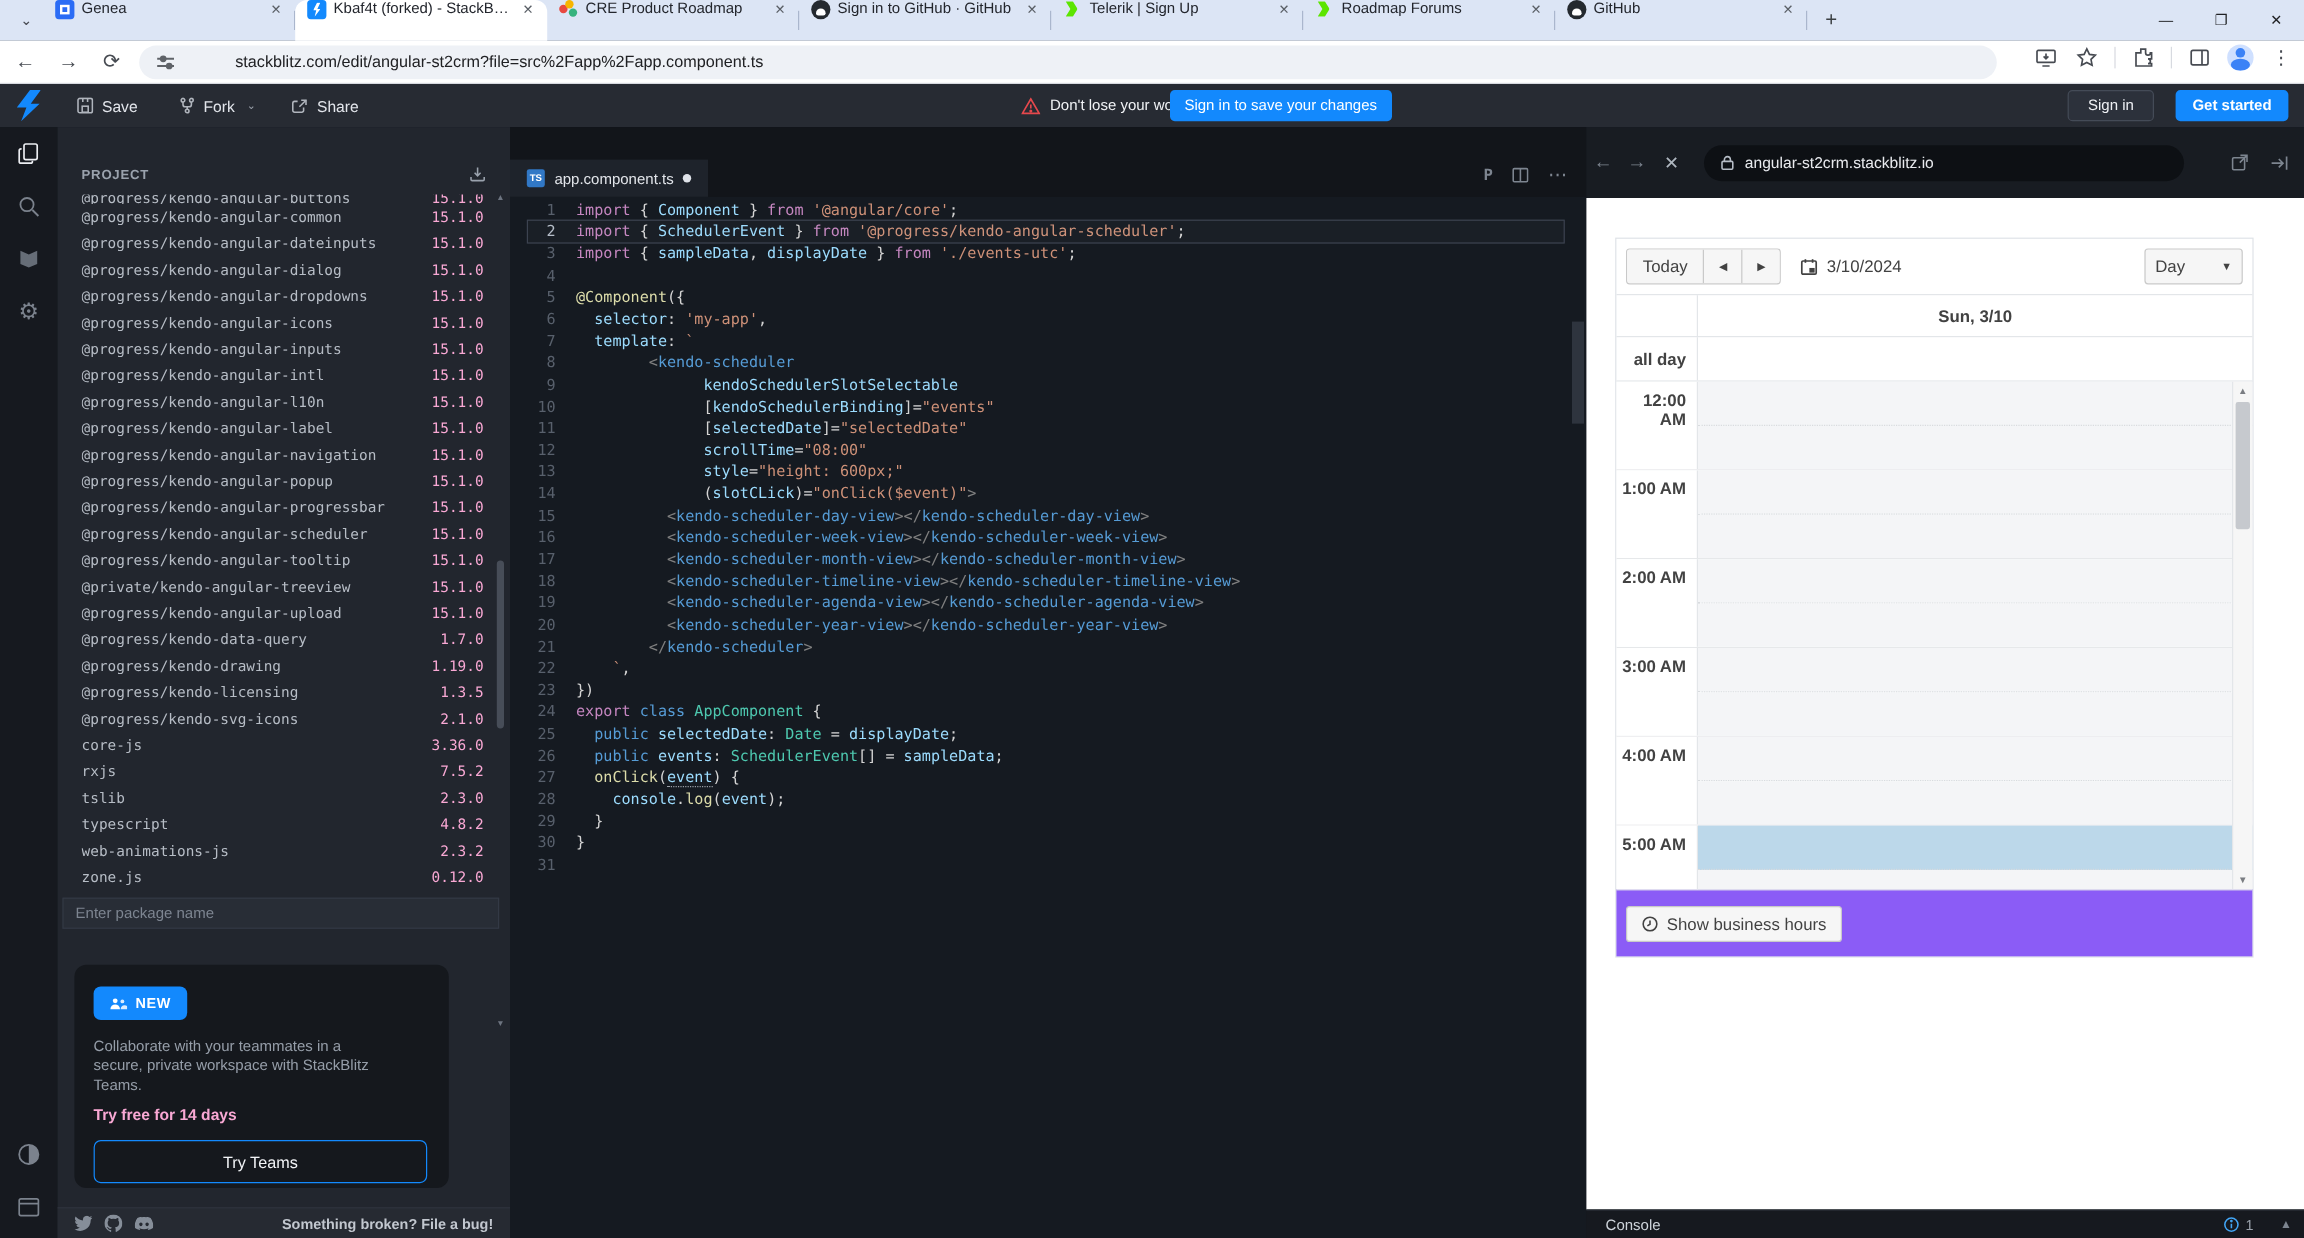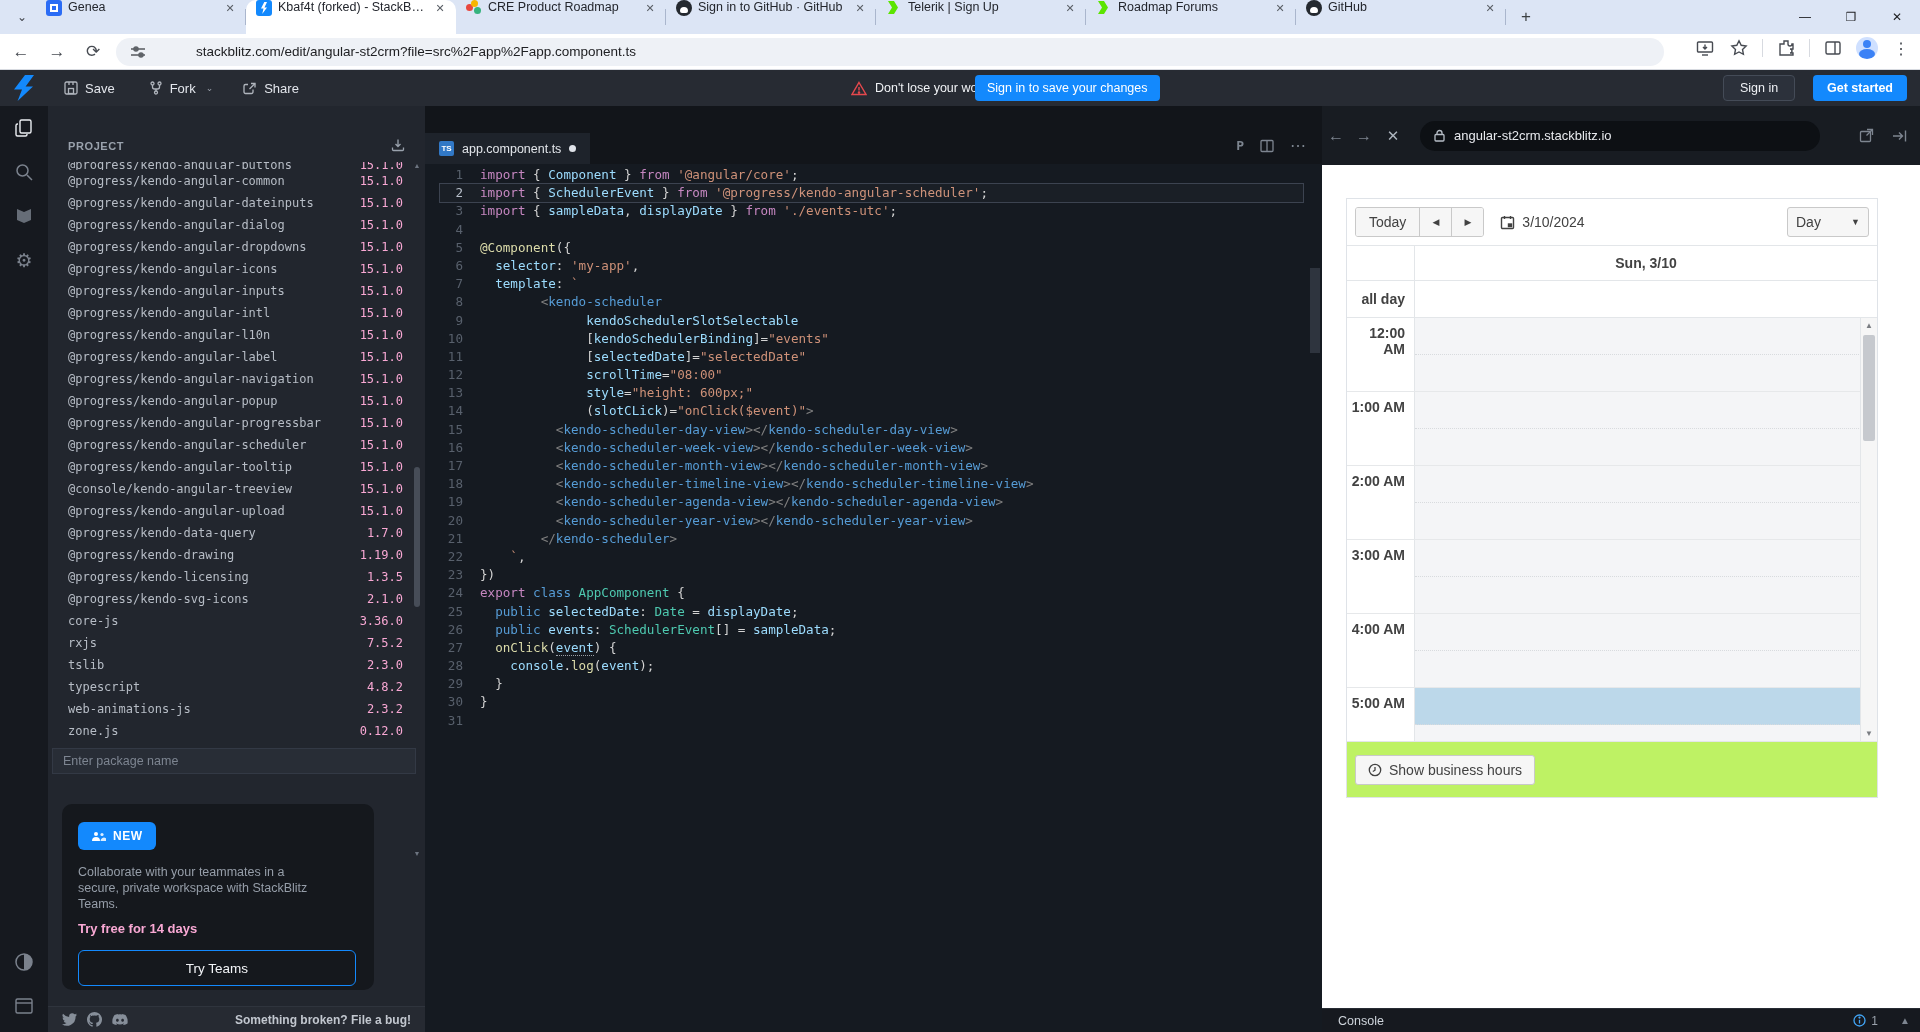--- a/index.html
+++ b/index.html
@@ -136,21 +136,21 @@
   .k-grid { flex:1; position:relative; overflow:hidden; }
   .k-hrow { height:74px; display:flex; border-bottom:1px solid #e6e8ea; }
   .k-hlabel { width:68px; flex:0 0 68px; border-right:1px solid #e3e6e9; text-align:right; padding:7px 9px 0 0; font-weight:bold; background:#fff; }
   .k-hcells { flex:1; display:flex; flex-direction:column; }
   .k-half { flex:1; background:#f4f5f7; }
   .k-half.top { border-bottom:1px dotted #d8dbde; }
   .k-half.sel { background:#bcd8ea; }
   .k-vsb { position:absolute; right:0; top:0; bottom:0; width:17px; background:#f6f6f6; border-left:1px solid #e3e6e9; }
   .k-vsb .sarr { position:absolute; left:0; width:16px; text-align:center; font-size:8px; color:#7a7d82; }
   .k-vsb .sthumb { position:absolute; left:2px; top:17px; width:12px; height:106px; background:#c6c9ce; border-radius:2px; }
-  .k-footer { height:56px; flex:0 0 56px; border-top:1px solid #e3e6e9; background:#bef264; display:flex; align-items:center; padding:0 8px; }
+  .k-footer { height:56px; flex:0 0 56px; border-top:1px solid #e3e6e9; background:#8b5cf6; display:flex; align-items:center; padding:0 8px; }
   .k-bizbtn { display:flex; align-items:center; gap:7px; background:#f6f6f6; border:1px solid #c9c9c9; border-radius:3px; padding:6px 12px; font-size:14px; color:#424242; }
 
   .console-bar { position:absolute; left:0; bottom:0; width:598px; height:24px; background:#16191f; border-top:1px solid #272c34; display:flex; align-items:center; padding:0 16px; }
   .console-label { font-size:12.5px; color:#ced4db; flex:1; }
   .console-count { display:flex; align-items:center; gap:5px; color:#9aa1ab; font-size:12px; margin-right:26px; }
   .console-chev { position:absolute; right:10px; color:#7d8590; font-size:10px; }
 
   svg { display:block; }
 </style>
 </head>
@@ -401,21 +401,21 @@
         </div>
         <div class="pkg-row">
           <div class="pkg-name">@progress/kendo-angular-scheduler</div>
           <div class="pkg-ver">15.1.0</div>
         </div>
         <div class="pkg-row">
           <div class="pkg-name">@progress/kendo-angular-tooltip</div>
           <div class="pkg-ver">15.1.0</div>
         </div>
         <div class="pkg-row">
-          <div class="pkg-name">@console/kendo-angular-treeview</div>
+          <div class="pkg-name">@private/kendo-angular-treeview</div>
           <div class="pkg-ver">15.1.0</div>
         </div>
         <div class="pkg-row">
           <div class="pkg-name">@progress/kendo-angular-upload</div>
           <div class="pkg-ver">15.1.0</div>
         </div>
         <div class="pkg-row">
           <div class="pkg-name">@progress/kendo-data-query</div>
           <div class="pkg-ver">1.7.0</div>
         </div>

